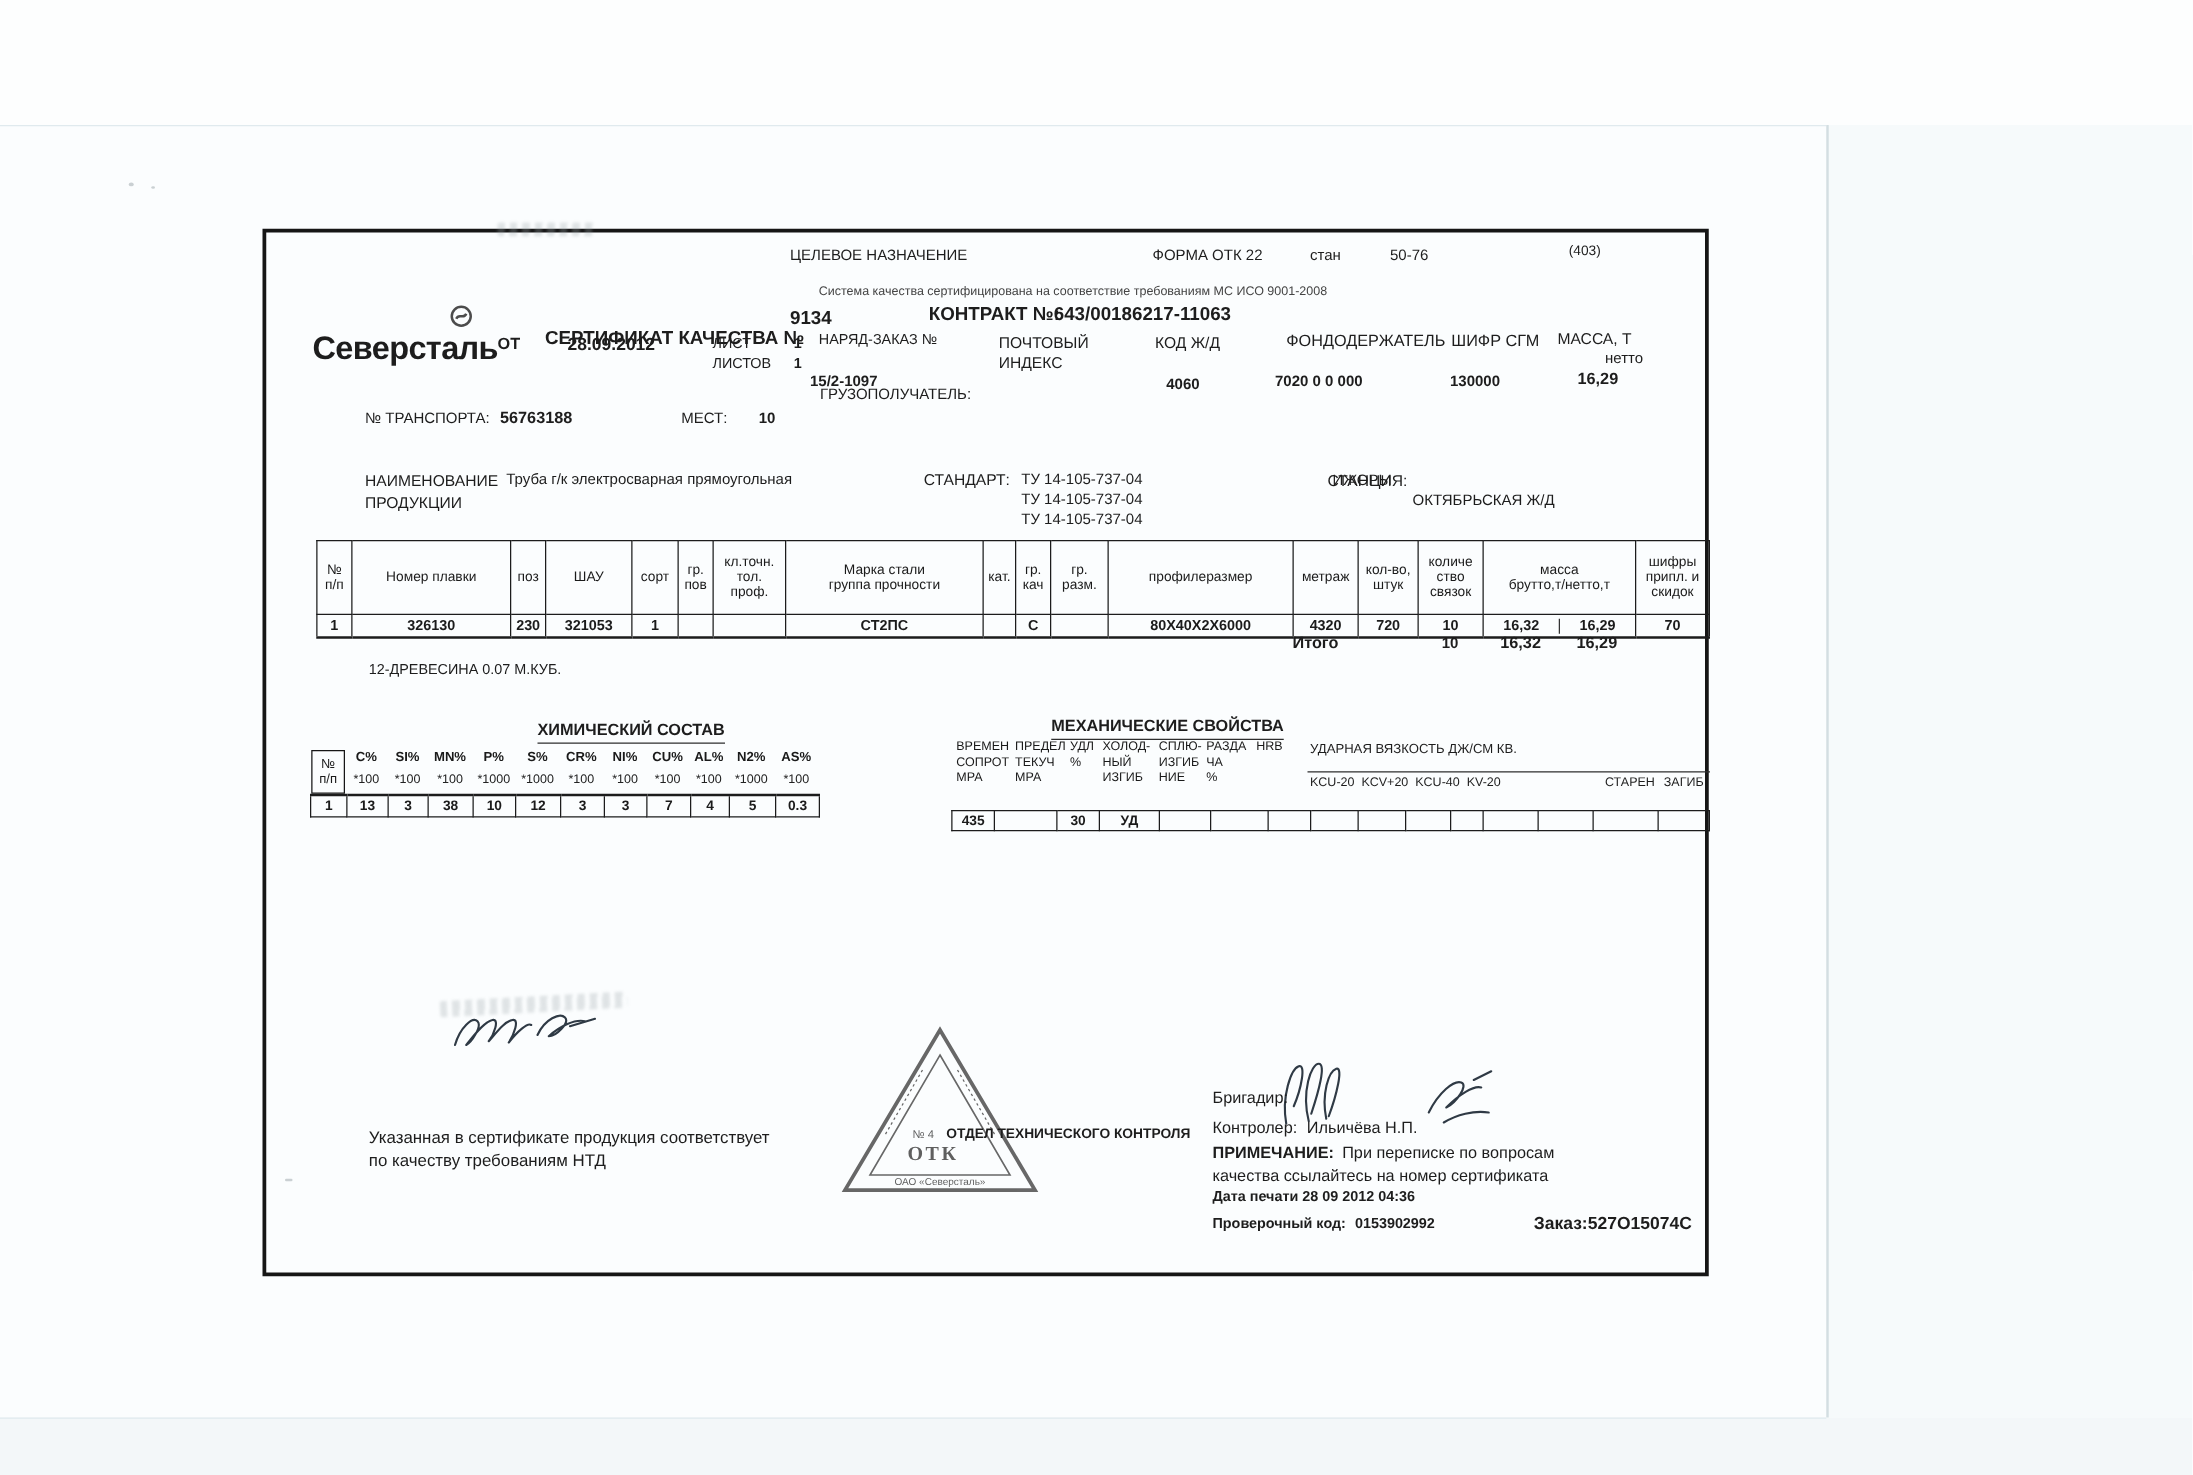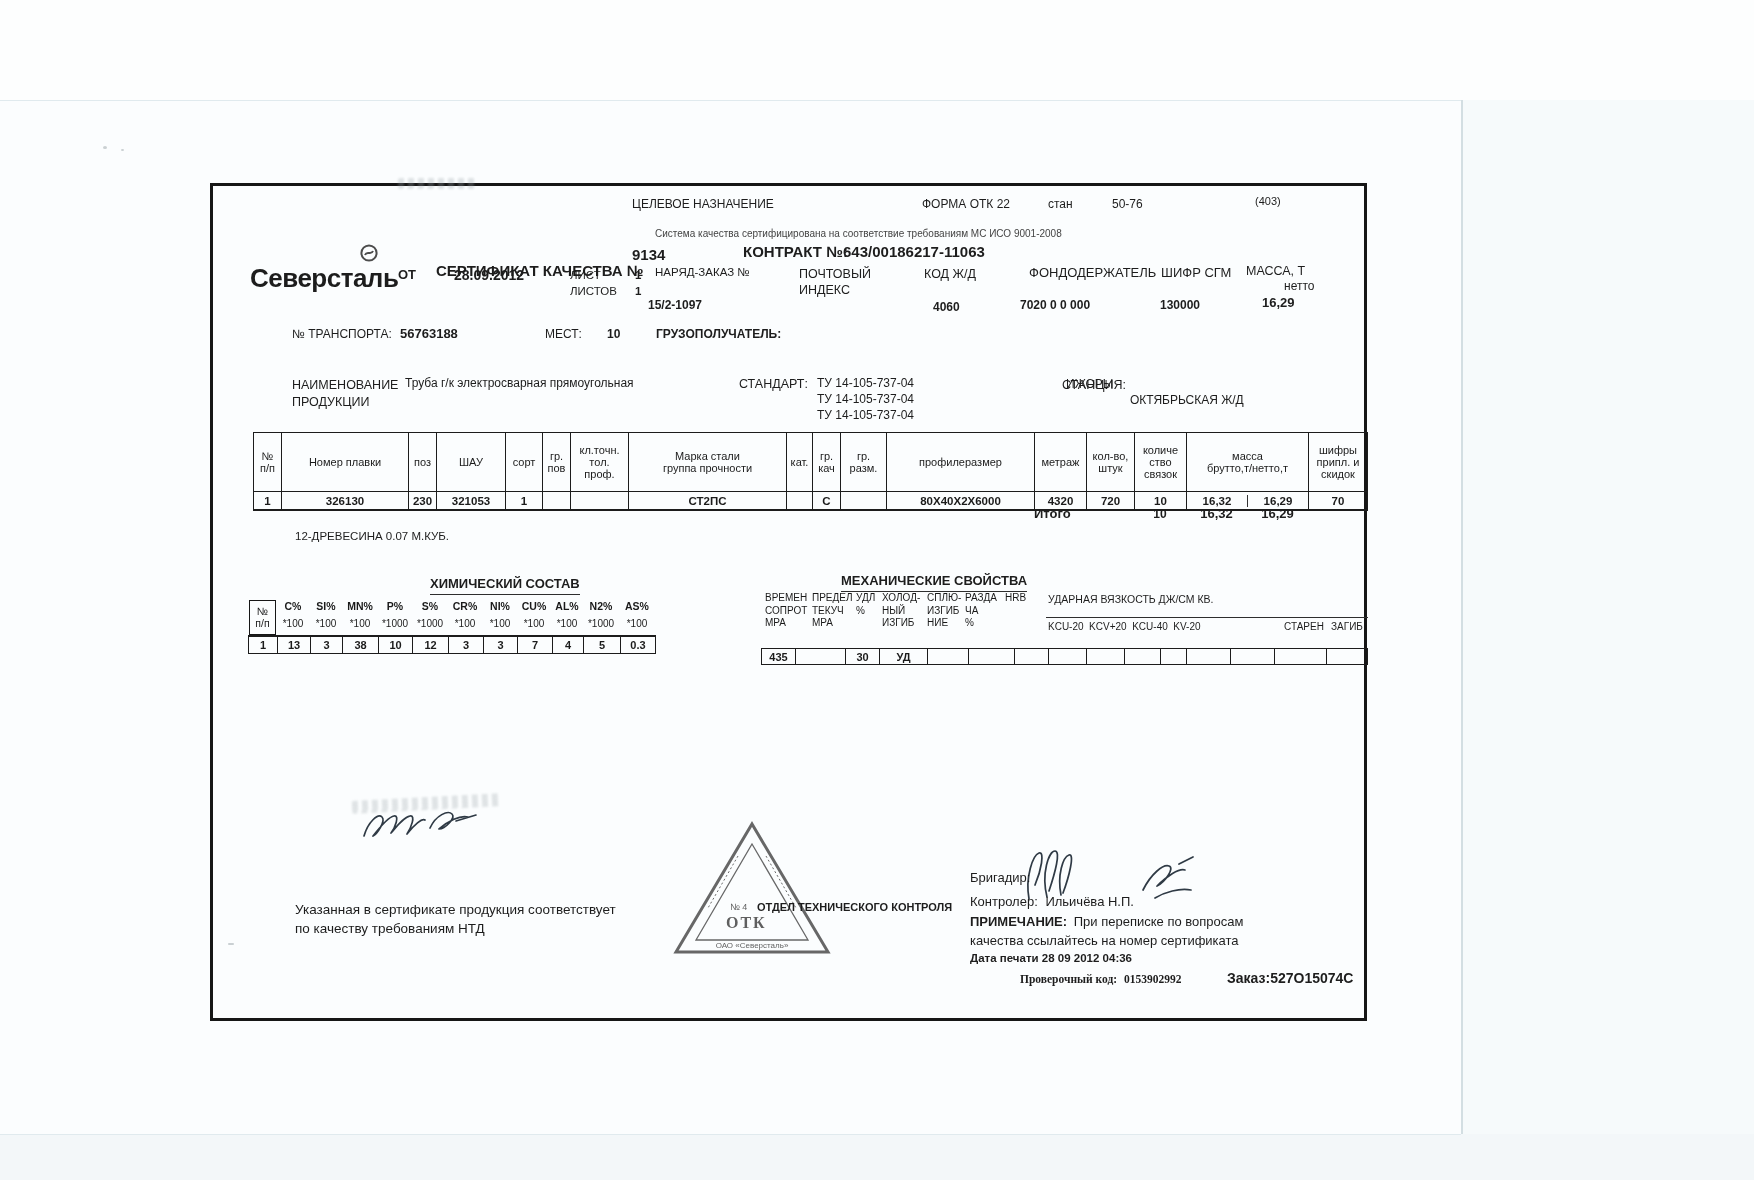--- a/index.html
+++ b/index.html
@@ -97,21 +97,21 @@
   <span class="t b" style="left:648px;top:299px;font-size:12px;">15/2-1097</span>
   <span class="t b" style="left:933px;top:301px;font-size:12px;">4060</span>
   <span class="t b" style="left:1020px;top:299px;font-size:12px;">7020 0 0 000</span>
   <span class="t b" style="left:1160px;top:299px;font-size:12px;">130000</span>
   <span class="t b" style="left:1262px;top:296px;font-size:13px;">16,29</span>
 
   <span class="t" style="left:292px;top:328px;font-size:12px;">№ ТРАНСПОРТА:</span>
   <span class="t b" style="left:400px;top:327px;font-size:13px;">56763188</span>
   <span class="t" style="left:545px;top:328px;font-size:12px;">МЕСТ:</span>
   <span class="t b" style="left:607px;top:328px;font-size:12px;">10</span>
-  <span class="t" style="left:656px;top:328px;font-size:12px;font-weight:bold;">ГРУЗОПОЛУЧАТЕЛЬ:</span>
+  <span class="t" style="left:656px;top:309px;font-size:12px;">ГРУЗОПОЛУЧАТЕЛЬ:</span>
 
   <span class="t" style="left:292px;top:378px;font-size:12.5px;">НАИМЕНОВАНИЕ</span>
   <span class="t" style="left:292px;top:395px;font-size:12.5px;">ПРОДУКЦИИ</span>
   <span class="t" style="left:405px;top:377px;font-size:12px;">Труба г/к электросварная прямоугольная</span>
   <span class="t" style="left:739px;top:377px;font-size:12.5px;">СТАНДАРТ:</span>
   <span class="t" style="left:817px;top:377px;font-size:12px;">ТУ 14-105-737-04</span>
   <span class="t" style="left:817px;top:393px;font-size:12px;">ТУ 14-105-737-04</span>
   <span class="t" style="left:817px;top:409px;font-size:12px;">ТУ 14-105-737-04</span>
   <span class="t" style="left:1062px;top:378px;font-size:12.5px;">СТАНЦИЯ:</span>
   <span class="t" style="left:1066px;top:378px;font-size:12px;">ИЖОРЫ</span>
@@ -355,19 +355,19 @@
   <div class="t" style="left:970px;top:895px;font-size:13px;">
     <span>Контролер:</span>
     <span style="margin-left:4px;">Ильичёва Н.П.</span>
   </div>
   <div class="t" style="left:970px;top:915px;font-size:13px;">
     <span class="b">ПРИМЕЧАНИЕ:</span>
     <span style="margin-left:3px;margin-top:40px;">При переписке по вопросам</span>
   </div>
   <span class="t" style="left:970px;top:934px;font-size:13px;">качества ссылайтесь на номер сертификата</span>
   <span class="t b" style="left:970px;top:952px;font-size:11.5px;">Дата печати 28 09 2012 04:36</span>
-  <div class="t b" style="left:1020px;top:973px;font-size:11.5px;font-family:Liberation Serif, serif;">
+  <div class="t b" style="left:970px;top:973px;font-size:11.5px;">
     <span>Проверочный код:</span>
     <span style="margin-left:4px;">0153902992</span>
   </div>
   <span class="t b" style="left:1227px;top:970px;font-size:14px;">Заказ:527O15074C</span>
 
 </div>
 
 </body></html>

